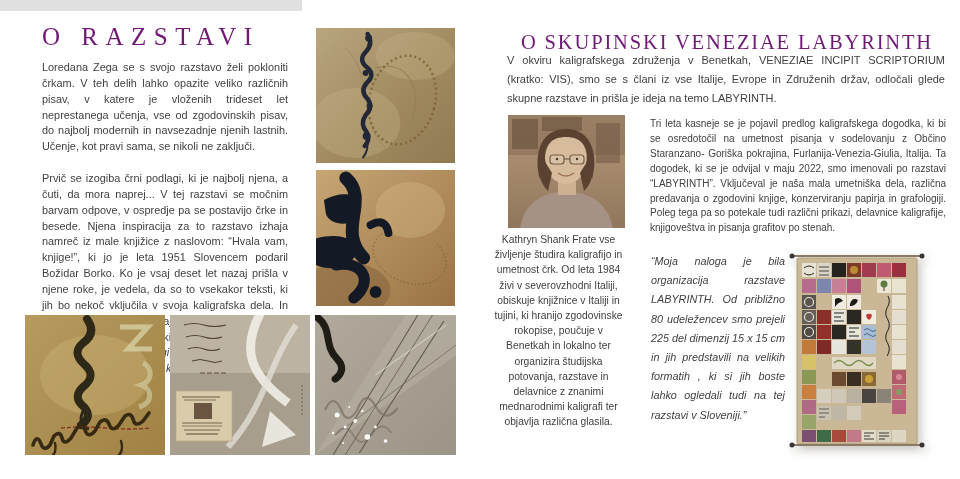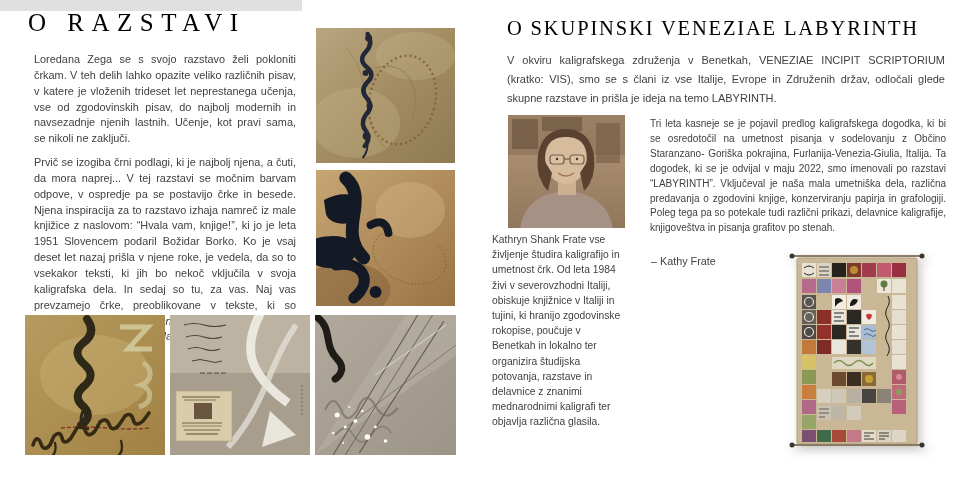--- a/index.html
+++ b/index.html
@@ -4,31 +4,31 @@
 <style>
   html,body{margin:0;padding:0}
   body{
     width:960px;height:479px;position:relative;overflow:hidden;
     background:#ffffff;color:#3f3f3f;
     font-family:"Liberation Sans","DejaVu Sans",sans-serif;
   }
   .abs{position:absolute}
   .title{
     font-family:"Liberation Serif","DejaVu Serif",serif;
-    font-weight:400;color:#000000;margin:0;white-space:nowrap;
+    font-weight:400;color:#701a75;margin:14px;white-space:nowrap;
   }
   #left-title{left:28px;top:9px;font-size:25px;letter-spacing:0.30em}
   #right-title{left:507px;top:17px;font-size:20.5px;letter-spacing:0.09em}
   .bodytext{text-align:justify;margin:0}
   #left-body{left:26px;top:44px;width:278px;font-size:10.9px;line-height:15.85px}
-  #left-body p{margin:8px}
+  #left-body p{margin:16px}
   .inline-quote{font-style:italic}
   #right-intro{left:507px;top:51px;width:438px;font-size:11px;line-height:19px}
   #right-main{left:650px;top:117px;width:296px;font-size:10px;line-height:14.9px}
-  #photo-caption{left:492px;top:232px;width:133px;font-size:10.3px;line-height:15.2px;text-align:left;margin:0}
+  #photo-caption{left:492px;top:232px;width:133px;font-size:10.3px;line-height:15.2px;text-align:center;margin:0}
   #quote-col{left:651px;top:252px;width:134px;font-size:10.8px;line-height:19.2px}
   #quote-col .q{font-style:italic;text-align:justify;margin:0}
   #quote-col .attr{margin:0}
   .art{overflow:hidden}
   .art svg,.photo svg,.banner svg{display:block;width:100%;height:100%}
   #scan-strip{left:0;top:0;width:302px;height:11px;background:#e0e0e0}
   #banner-wrap svg{filter:drop-shadow(3px 4px 5px rgba(70,60,45,.30))}
 </style>
 </head>
 <body>
@@ -198,21 +198,21 @@
       <path d="M50,58 Q58,64 66,58" stroke="#9c6f57" stroke-width="1.5" fill="none"></path>
       <rect width="117" height="113" fill="#a9825c" opacity="0.12"></rect>
     </svg>
   </div>
 
   <p id="photo-caption" class="abs">Kathryn Shank Frate vse življenje študira kaligrafijo in umetnost črk. Od leta 1984 živi v severovzhodni Italiji, obiskuje knjižnice v Italiji in tujini, ki hranijo zgodovinske rokopise, poučuje v Benetkah in lokalno ter organizira študijska potovanja, razstave in delavnice z znanimi mednarodnimi kaligrafi ter objavlja različna glasila.</p>
 
   <p id="right-main" class="abs bodytext">Tri leta kasneje se je pojavil predlog kaligrafskega dogodka, ki bi se osredotočil na umetnost pisanja v sodelovanju z Občino Staranzano- Goriška pokrajina, Furlanija-Venezia-Giulia, Italija. Ta dogodek, ki se je odvijal v maju 2022, smo imenovali po razstavi “LABYRINTH”.  Vključeval je naša mala umetniška dela, različna predavanja o zgodovini knjige, konzerviranju  papirja in grafologiji. Poleg tega pa so potekale tudi različni prikazi, delavnice kaligrafije, knjigoveštva in pisanja grafitov po stenah.</p>
 
   <div id="quote-col" class="abs">
-    <p class="attr">– Kathy Frate</p>
+    <p class="q">“Moja naloga je bila organizacija razstave LABYRINTH. Od približno 80 udeležencev smo prejeli 225 del dimenzij 15 x 15 cm in jih predstavili na velikih formatih , ki si jih boste lahko ogledali tudi na tej razstavi v Sloveniji.”</p>
   </div>
 
   <div id="banner-wrap" class="abs banner" style="left:786px;top:244px;width:142px;height:214px">
     <svg viewBox="0 0 142 214" preserveAspectRatio="none">
       <line x1="8" y1="12" x2="134" y2="12" stroke="#8a7a66" stroke-width="2"></line>
       <circle cx="6" cy="12" r="2.5" fill="#3a3430"></circle>
         <circle cx="136" cy="12" r="2.5" fill="#3a3430"></circle>
       <rect x="11" y="14" width="120" height="186" rx="2" fill="#c9b795"></rect>
       <rect x="11" y="14" width="120" height="186" rx="2" fill="none" stroke="#b3a07e" stroke-width="1"></rect>
       <line x1="8" y1="201" x2="134" y2="201" stroke="#8a7a66" stroke-width="2"></line>

